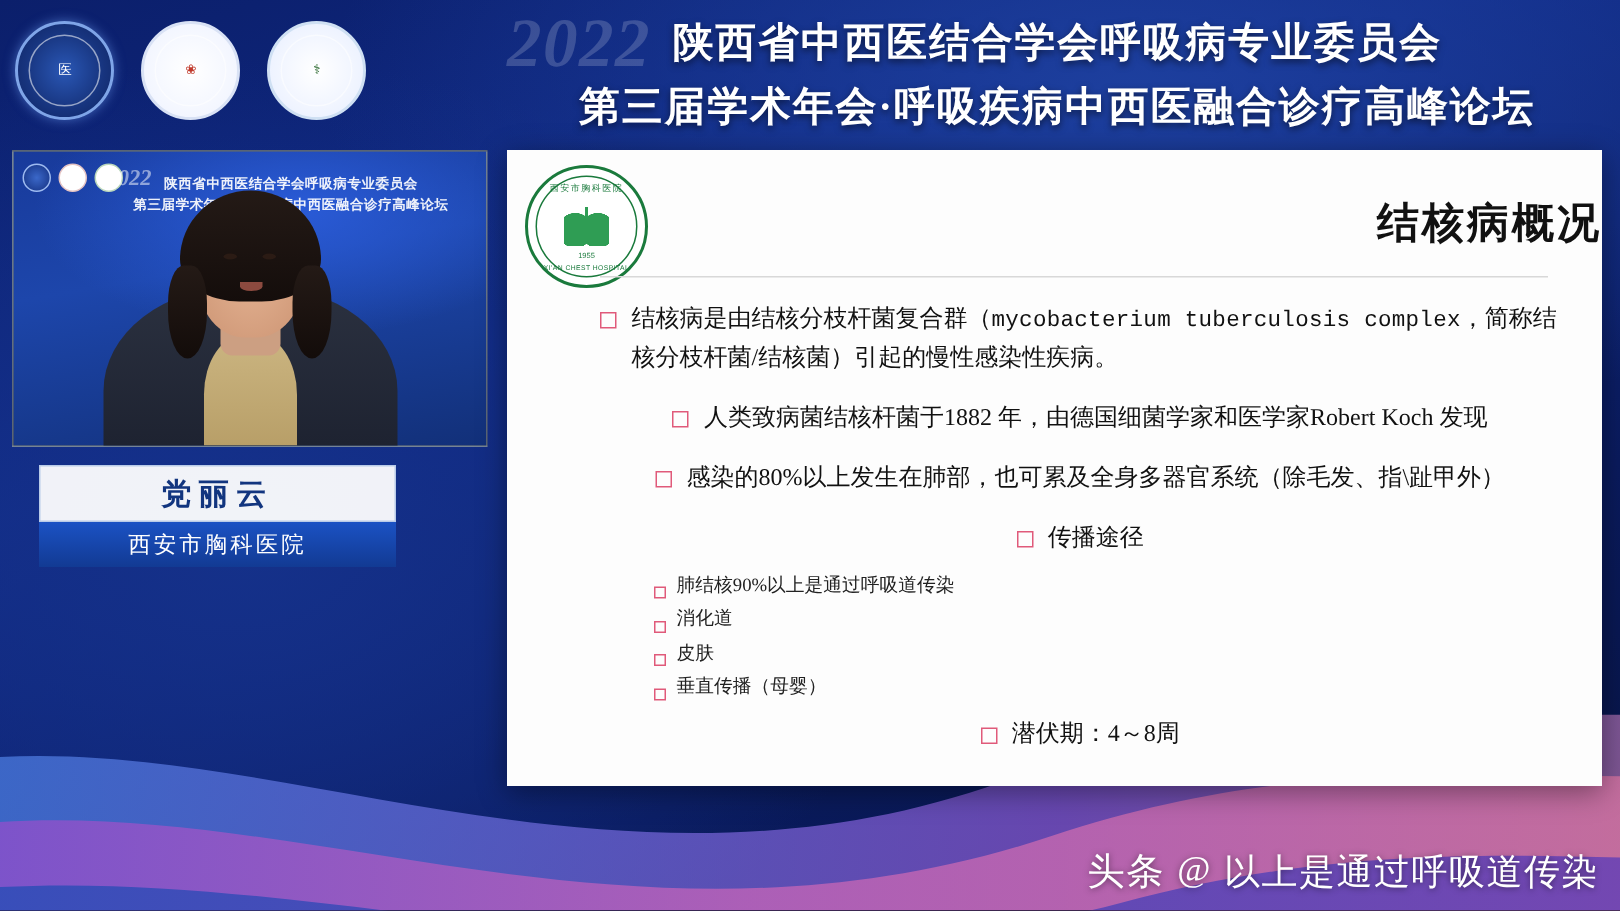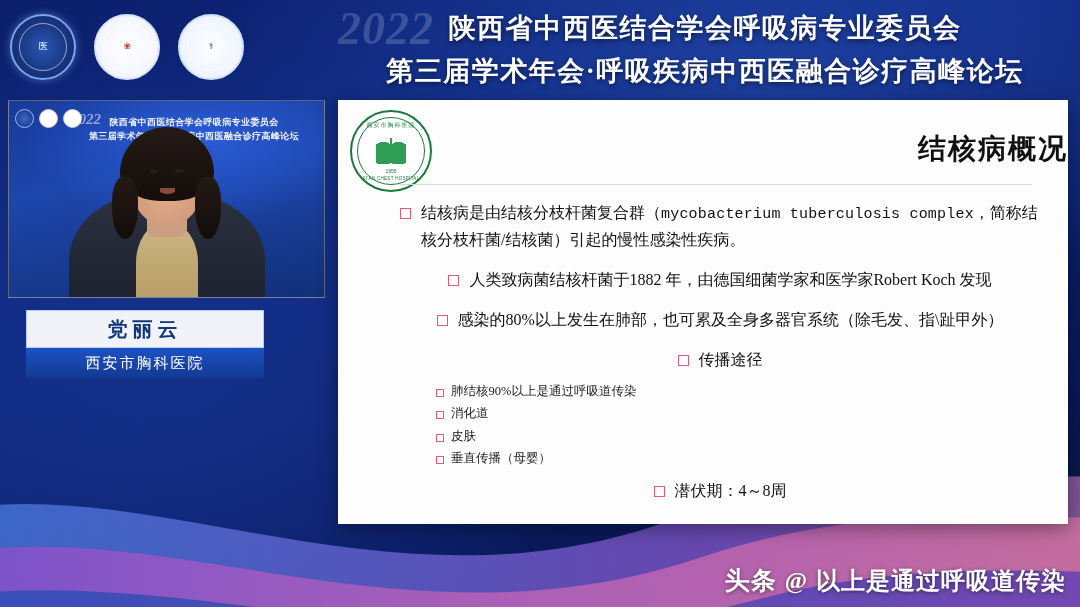--- a/index.html
+++ b/index.html
@@ -366,39 +366,39 @@
   .btxt .mono {
     font-family: "Liberation Mono", monospace;
     font-size: 15px;
     letter-spacing: .2px;
   }
   .sub-list {
     margin-left: 36px;
     margin-top: -4px;
     margin-bottom: 10px;
   }
-  .sub-row { display:flex; align-items:flex-start; margin-bottom: 5px; }
+  .sub-row { display:flex; align-items:flex-end; margin-bottom: 5px; }
   .sub-txt {
     font-size: 12.5px;
     color: #222;
     line-height: 1.4;
     font-family: "Liberation Serif", serif;
   }
 
   
   .watermark {
     position: absolute;
     right: 14px;
     bottom: 10px;
     display: flex;
     align-items: center;
     gap: 8px;
     color: #fff;
     font-size: 24px;
-    font-weight: bold;
+    font-weight: normal;
     font-family: "Liberation Serif", serif;
     text-shadow: 0 1px 4px rgba(0,0,0,.5);
     letter-spacing: 1px;
   }
   .wm-toutiao { font-size: 25px; }
   .wm-at { font-size: 24px; }
 </style>
 </head>
 <body>
 

